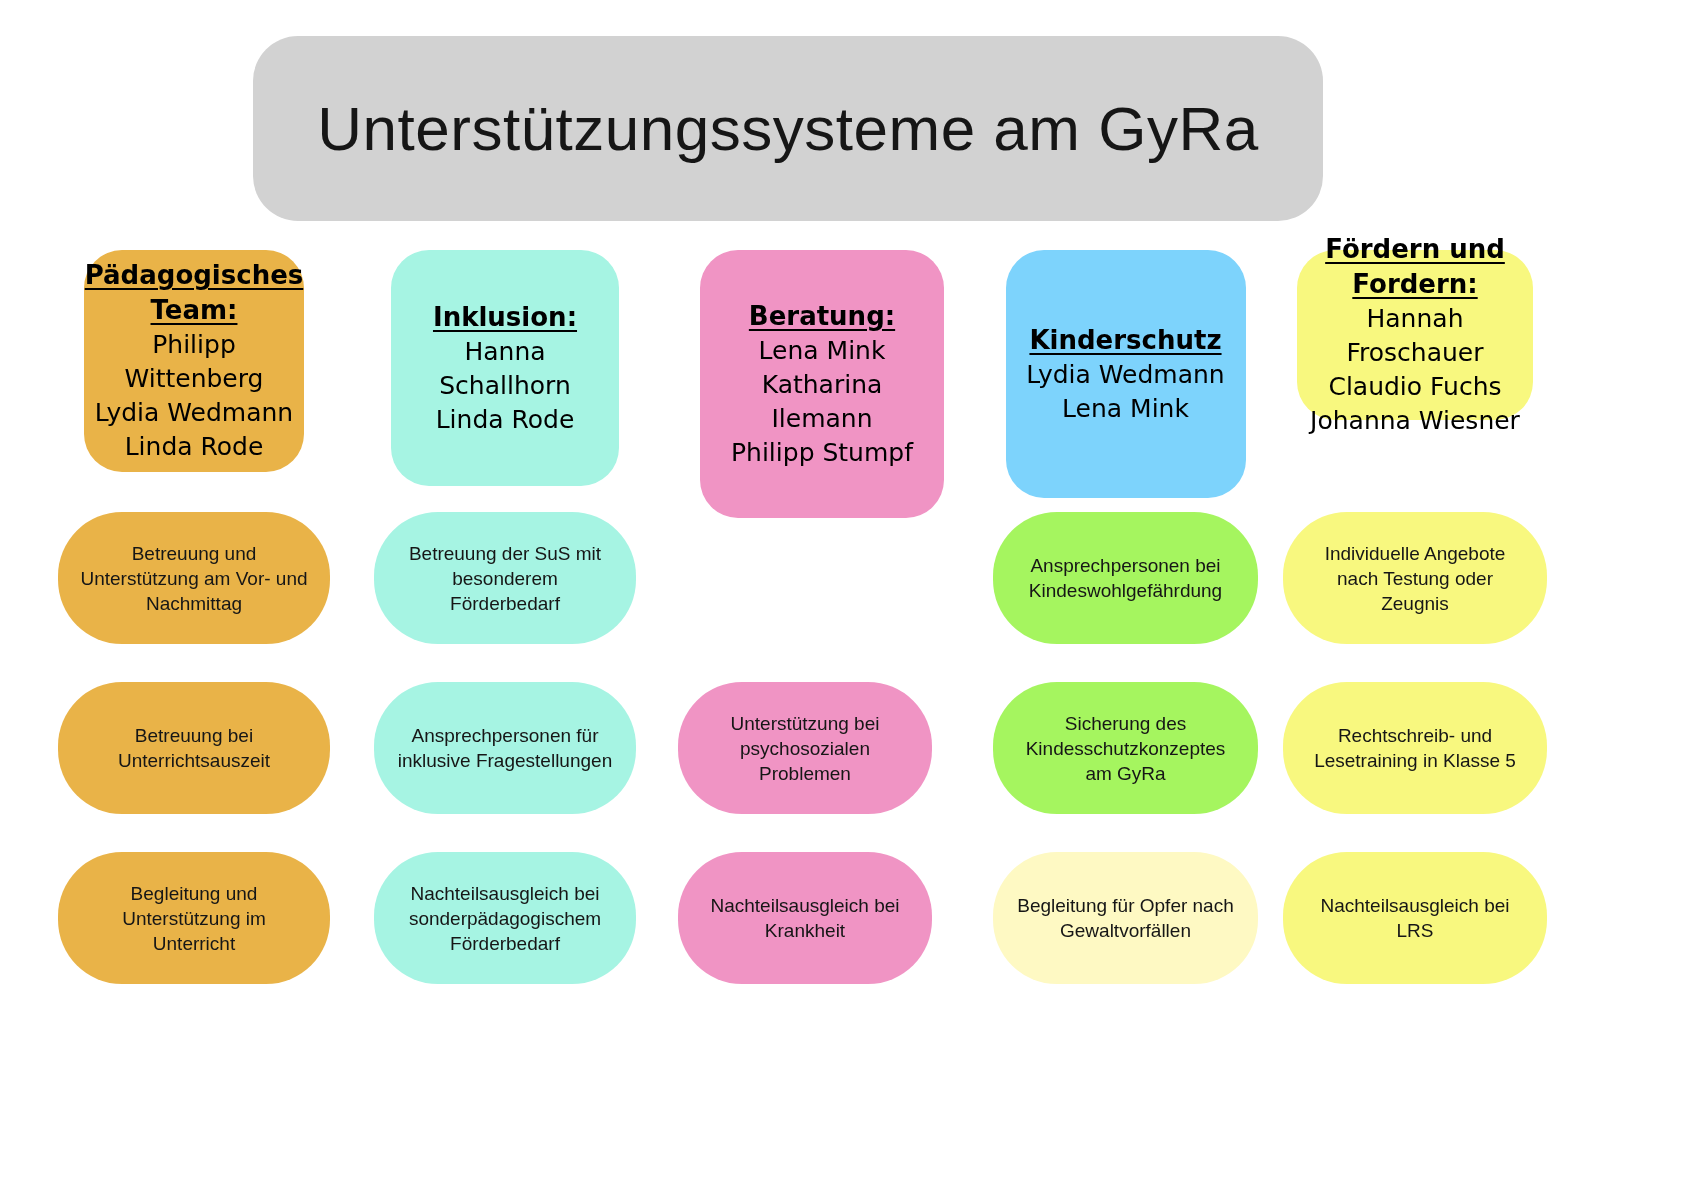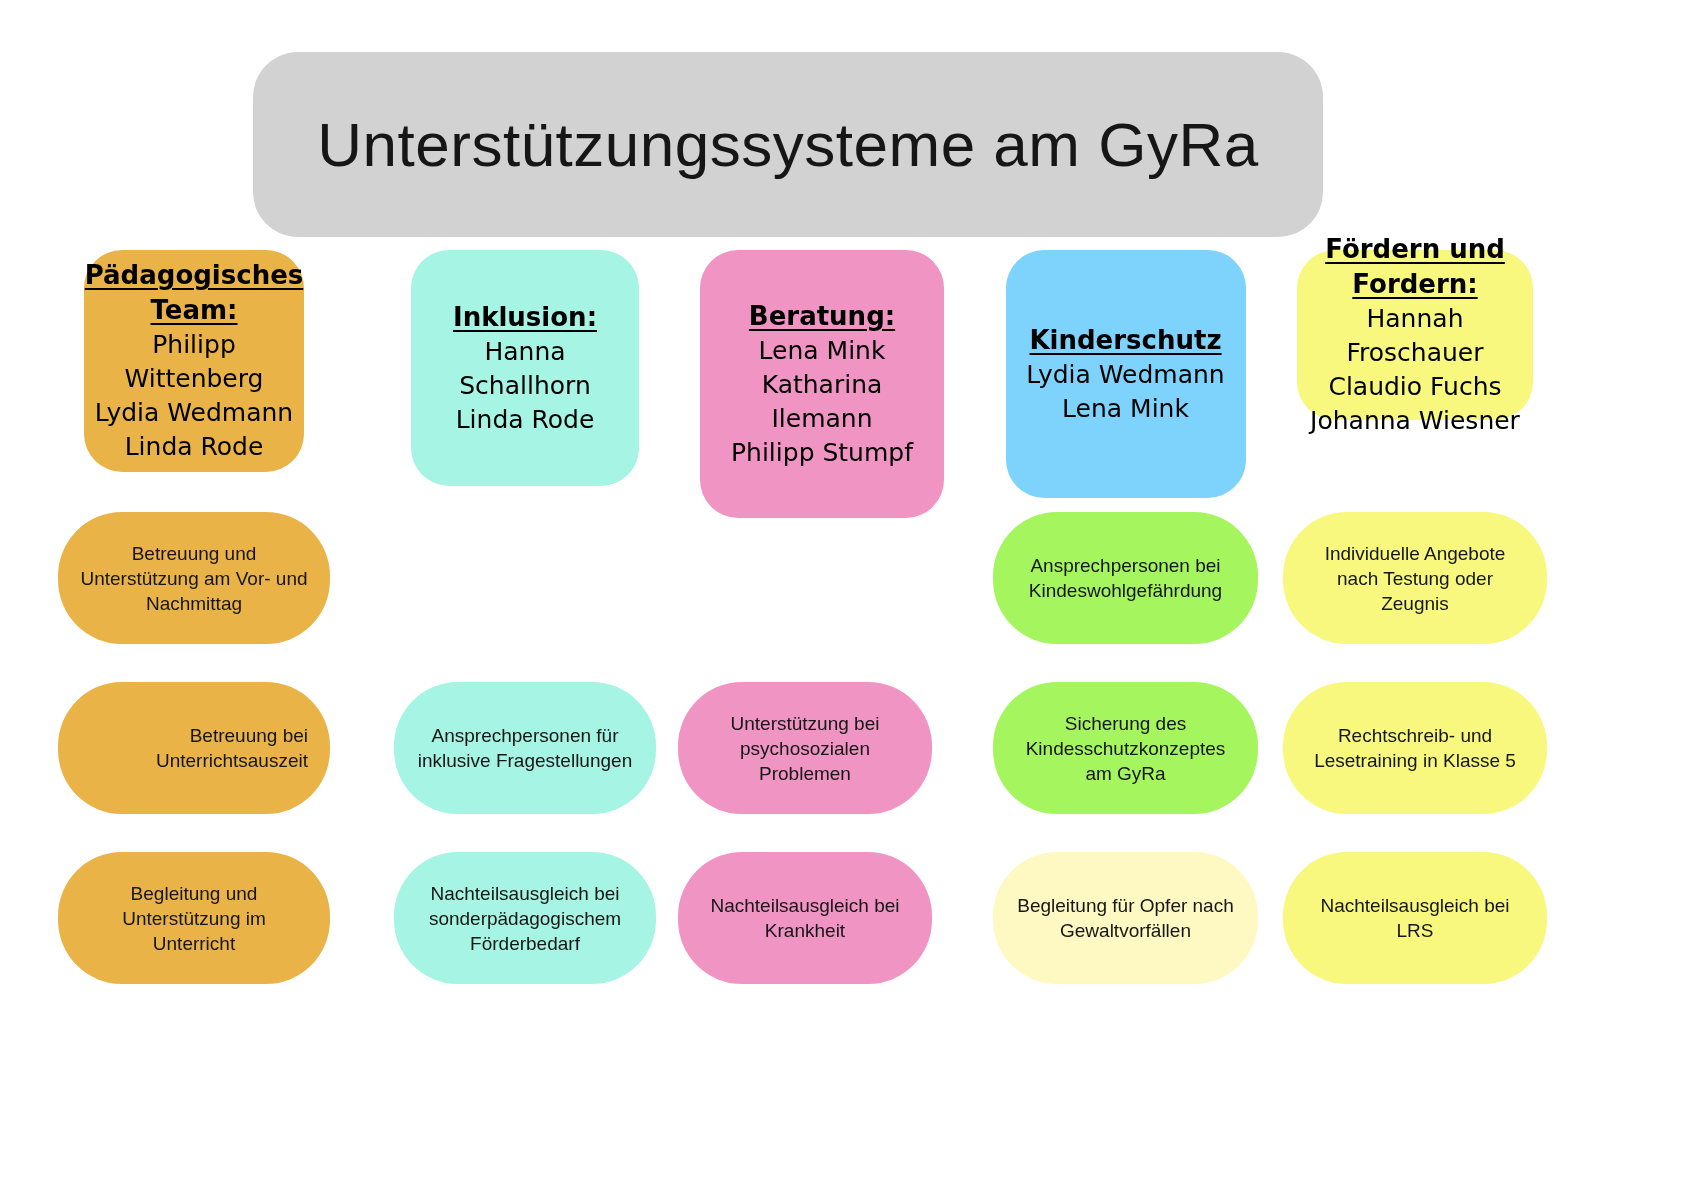--- a/index.html
+++ b/index.html
@@ -9,37 +9,37 @@
     height: 1190px;
     background: #ffffff;
     overflow: hidden;
     font-family: "Liberation Sans", sans-serif;
     color: #111111;
   }
 
   
   .title-box {
     position: absolute;
-    left: 253px; top: 52px;
+    left: 253px; top: 36px;
     width: 1070px; height: 185px;
     border-radius: 45px;
     display: flex; align-items: center; justify-content: center;
   }
   .title-box .title-text {
     font-size: 62px;
     font-weight: 400;
     letter-spacing: 0.5px;
     color: #161616;
     white-space: nowrap;
   }
 
   
   .column { position: absolute; top: 0; height: 1190px; }
   .col-1 { left: 58px;   width: 272px; }
-  .col-2 { left: 394px;  width: 262px; }
+  .col-2 { left: 374px;  width: 262px; }
   .col-3 { left: 678px;  width: 254px; }
   .col-4 { left: 993px;  width: 265px; }
   .col-5 { left: 1283px; width: 264px; }
 
   
   .header {
     position: absolute;
     top: 250px;
     left: 50%; transform: translateX(-50%);
     border-radius: 38px;
@@ -105,33 +105,36 @@
   <section class="column col-1">
     <div class="header" style="background-color: rgb(233, 179, 72);">
       <div class="header-title">Pädagogisches Team:</div>
       <div class="member">Philipp Wittenberg</div>
       <div class="member">Lydia Wedmann</div>
       <div class="member">Linda Rode</div>
     </div>
     <div class="pill row-1" style="background-color: rgb(233, 179, 72);">
       <span class="pill-text">Betreuung und Unterstützung am Vor- und Nachmittag</span>
     </div>
-    <div class="pill row-2" style="background-color: rgb(233, 179, 72); text-align: right;">
+    <div class="pill row-2" style="background-color: rgb(233, 179, 72);">
       <span class="pill-text">Betreuung bei Unterrichtsauszeit</span>
     </div>
     <div class="pill row-3" style="background-color: rgb(233, 179, 72);">
       <span class="pill-text">Begleitung und Unterstützung im Unterricht</span>
     </div>
   </section>
 
   <section class="column col-2">
     <div class="header" style="background-color: rgb(166, 244, 227);">
       <div class="header-title">Inklusion:</div>
       <div class="member">Hanna Schallhorn</div>
       <div class="member">Linda Rode</div>
+    </div>
+    <div class="pill row-1" style="background-color: rgb(166, 244, 227);">
+      <span class="pill-text">Betreuung der SuS mit besonderem Förderbedarf</span>
     </div>
     <div class="pill row-2" style="background-color: rgb(166, 244, 227);">
       <span class="pill-text">Ansprechpersonen für inklusive Fragestellungen</span>
     </div>
     <div class="pill row-3" style="background-color: rgb(166, 244, 227);">
       <span class="pill-text">Nachteilsausgleich bei sonderpädagogischem Förderbedarf</span>
     </div>
   </section>
 
   <section class="column col-3">

